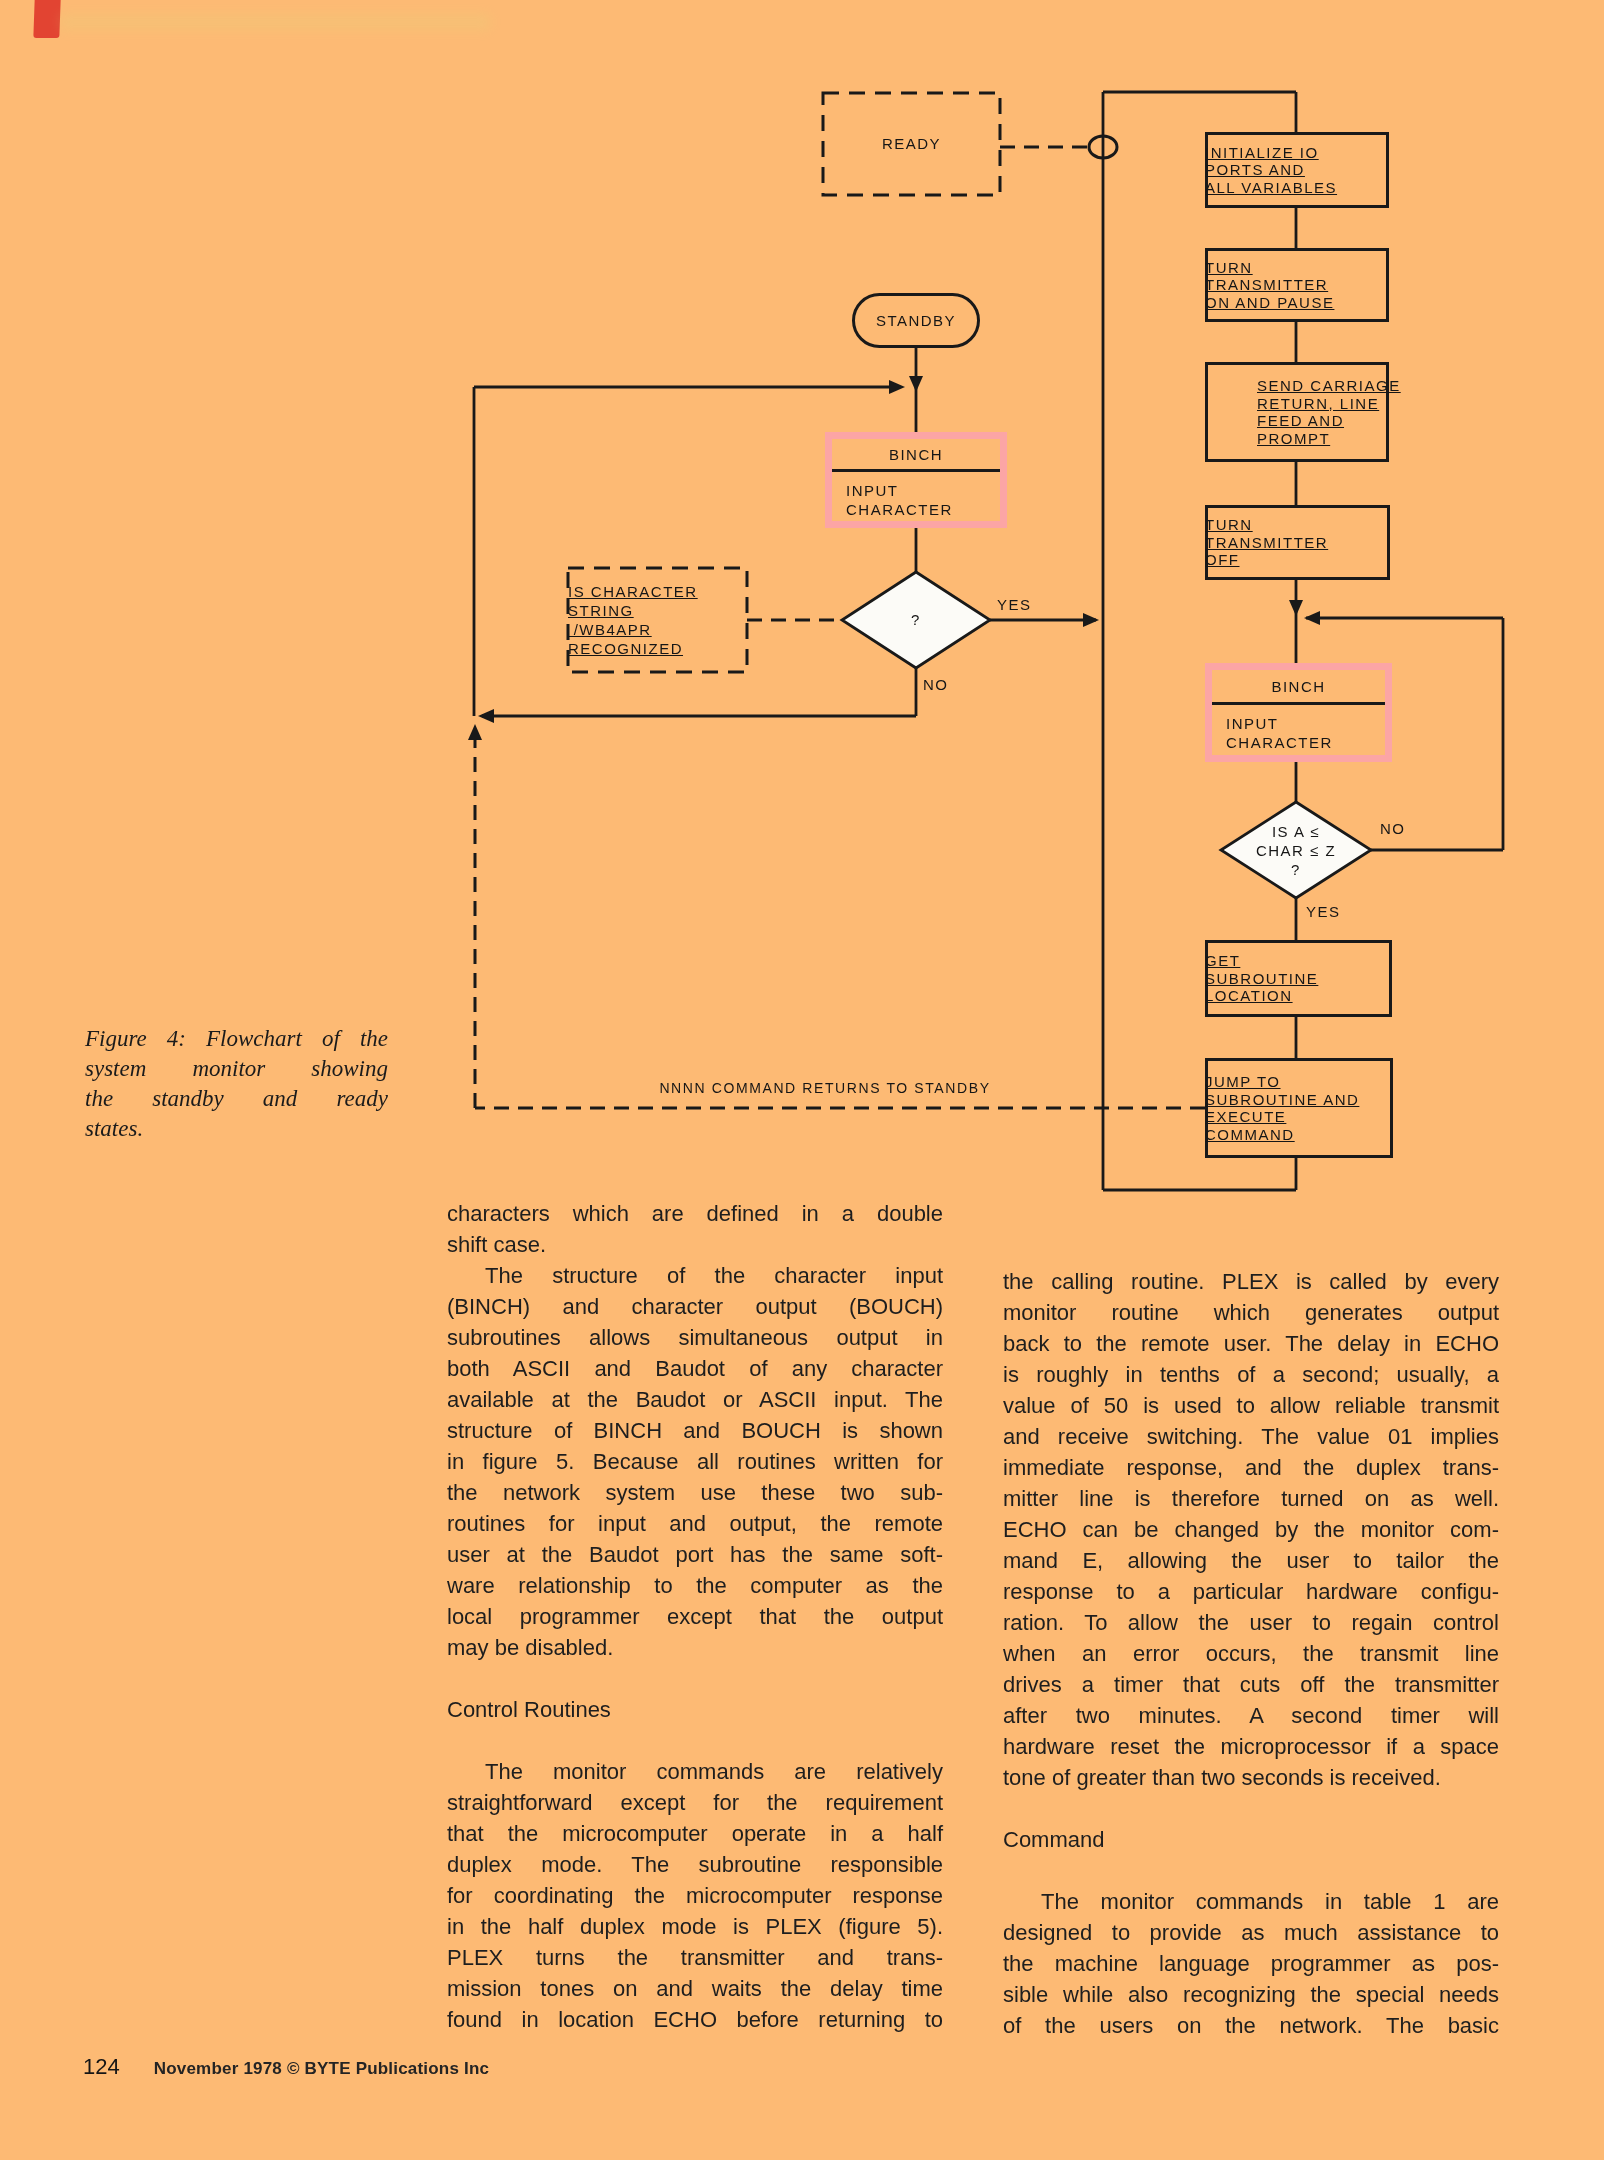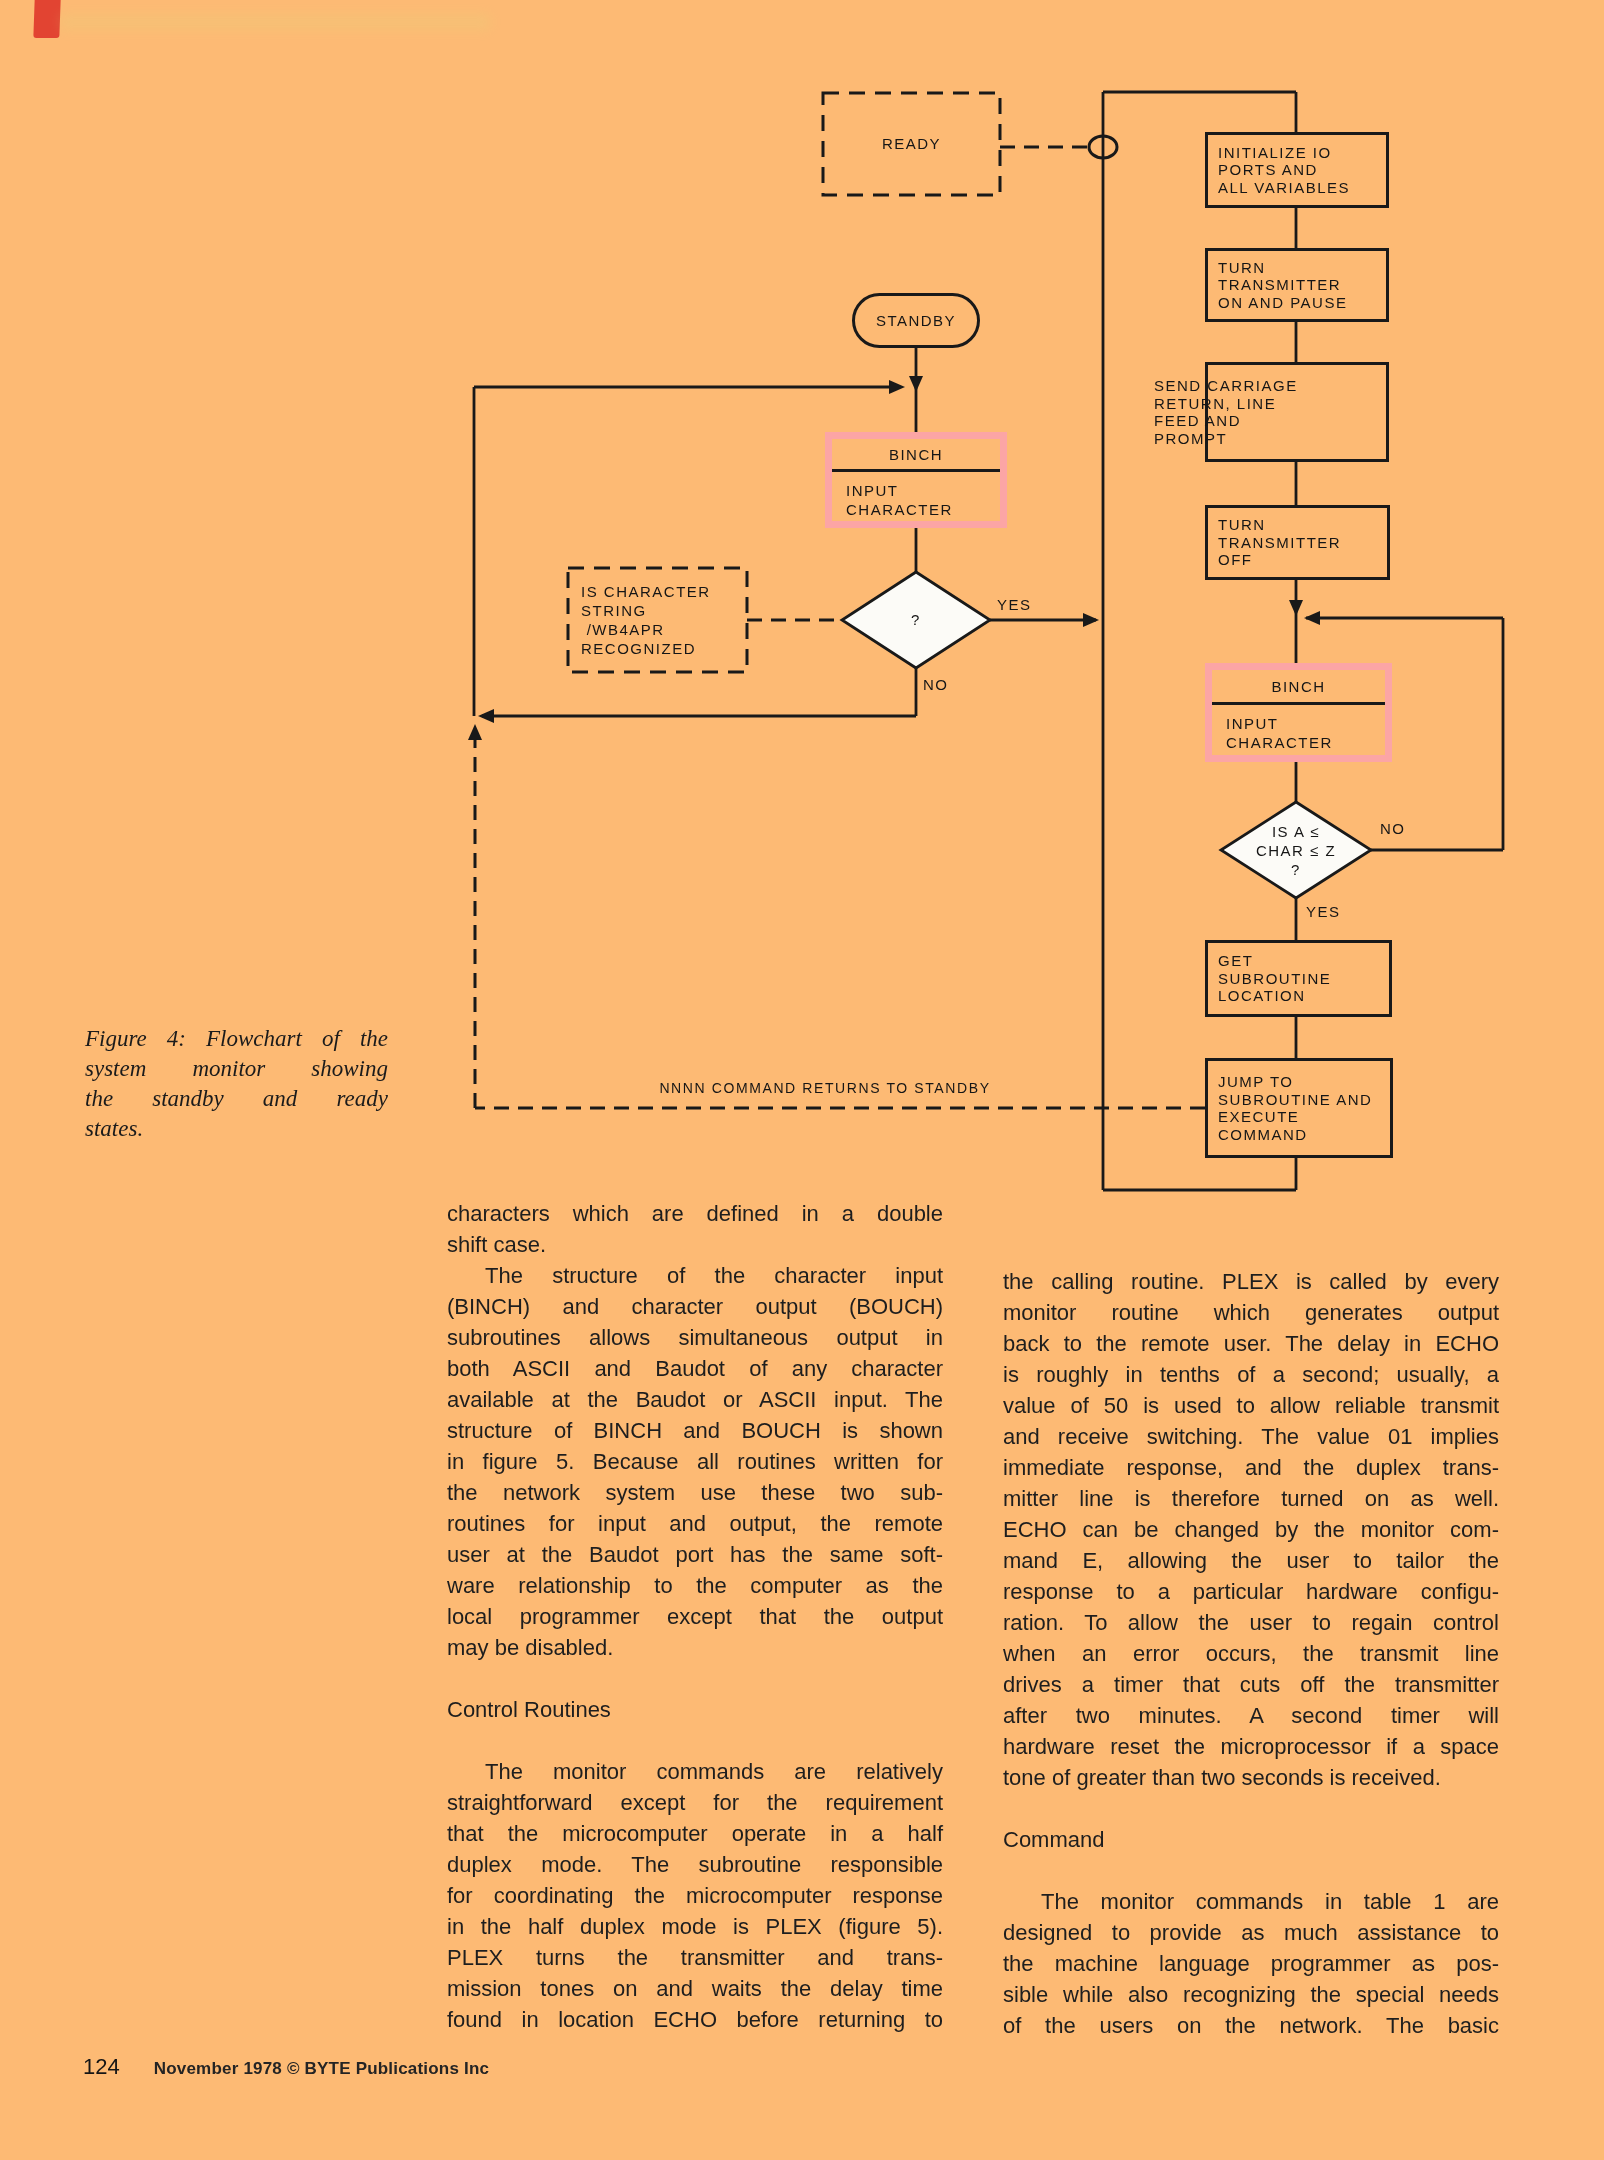--- a/index.html
+++ b/index.html
@@ -6,21 +6,21 @@
   .sheet{position:relative;width:1604px;height:2160px;background:#fdba74;overflow:hidden;
          font-family:"Liberation Sans",sans-serif;color:#1f1f1f;}
   .wires{position:absolute;left:0;top:0;width:1604px;height:2160px;}
   .red-mark{position:absolute;left:34px;top:0;width:26px;height:38px;background:#e03a2c;opacity:.92;
             transform:skewX(-2deg);border-radius:0 0 3px 3px;}
   .smudge{position:absolute;left:60px;top:14px;width:430px;height:16px;background:#d8dc7a;opacity:.18;filter:blur(6px);}
   
   .fbox{position:absolute;border:3px solid #191919;box-sizing:border-box;background:transparent;}
   .ftext{position:absolute;display:flex;align-items:center;box-sizing:border-box;
          font-size:15px;line-height:17.5px;letter-spacing:1.5px;color:#161616;white-space:pre-line;}
-  .ftext.pad{padding-left:13px;}
+  .ftext.pad{padding-left:0;text-decoration:underline;}
   .ftext.center{justify-content:center;text-align:center;}
   .oval{position:absolute;border:3px solid #191919;border-radius:28px;box-sizing:border-box;}
   .compart{position:absolute;box-sizing:border-box;border:7px solid #fca5a5;}
   .compart .hdr{height:30px;border-bottom:3px solid #191919;display:flex;align-items:center;justify-content:center;
                 font-size:15px;letter-spacing:1.5px;color:#161616;}
   .compart .bdy{padding:9px 0 0 14px;font-size:15px;line-height:19px;letter-spacing:1.5px;color:#161616;white-space:pre-line;}
   .flabel{position:absolute;font-size:15px;letter-spacing:1.5px;color:#161616;}
   .fnote{position:absolute;font-size:14px;letter-spacing:1.6px;color:#161616;text-align:center;}
   
   .caption{position:absolute;left:85px;top:1024px;width:303px;}
@@ -127,21 +127,21 @@
   <div class="ftext pad" style="left:1205px;top:132px;width:184px;height:76px;">INITIALIZE IO
 PORTS AND
 ALL VARIABLES</div>
 
   <div class="fbox" style="left:1205px;top:248px;width:184px;height:74px;"></div>
   <div class="ftext pad" style="left:1205px;top:248px;width:184px;height:74px;">TURN
 TRANSMITTER
 ON AND PAUSE</div>
 
   <div class="fbox" style="left:1205px;top:362px;width:184px;height:100px;"></div>
-  <div class="ftext pad" style="left:1141px;top:362px;width:184px;height:100px;">SEND CARRIAGE
+  <div class="ftext pad" style="left:1257px;top:362px;width:184px;height:100px;">SEND CARRIAGE
 RETURN, LINE
 FEED AND
 PROMPT</div>
 
   <div class="fbox" style="left:1205px;top:505px;width:185px;height:75px;"></div>
   <div class="ftext pad" style="left:1205px;top:505px;width:185px;height:75px;">TURN
 TRANSMITTER
 OFF</div>
 
   <div class="compart" style="left:1205px;top:663px;width:187px;height:99px;">

